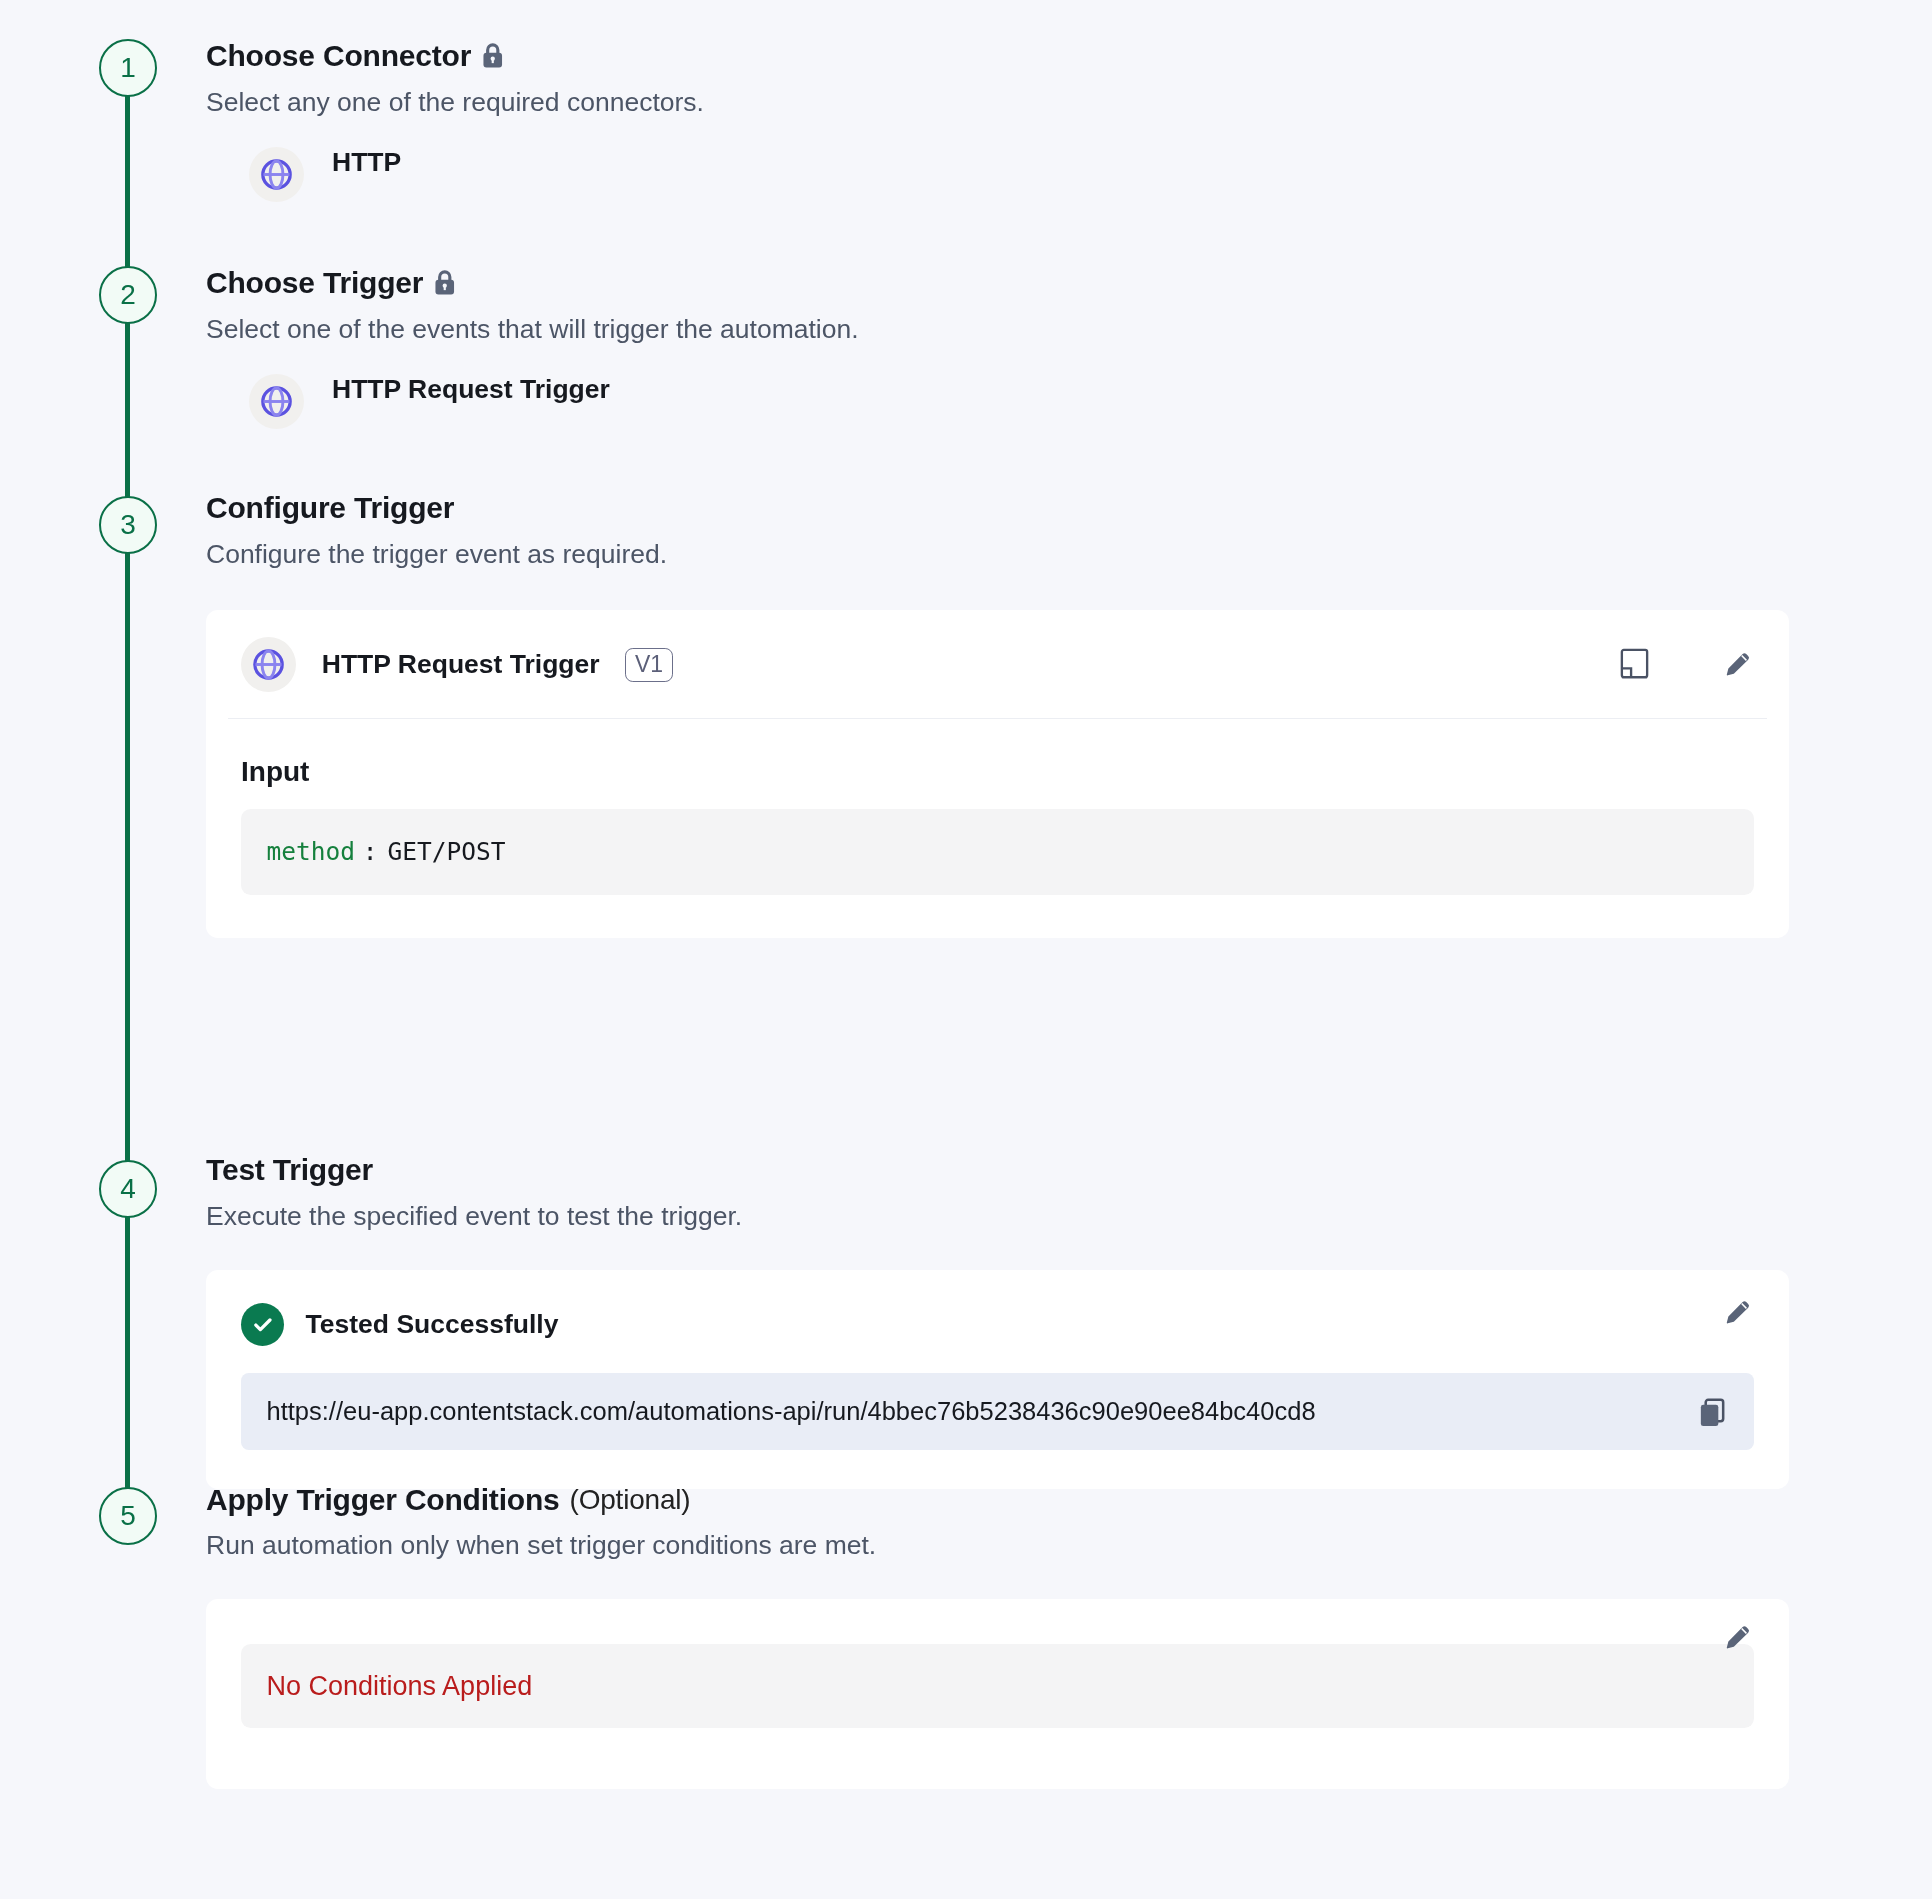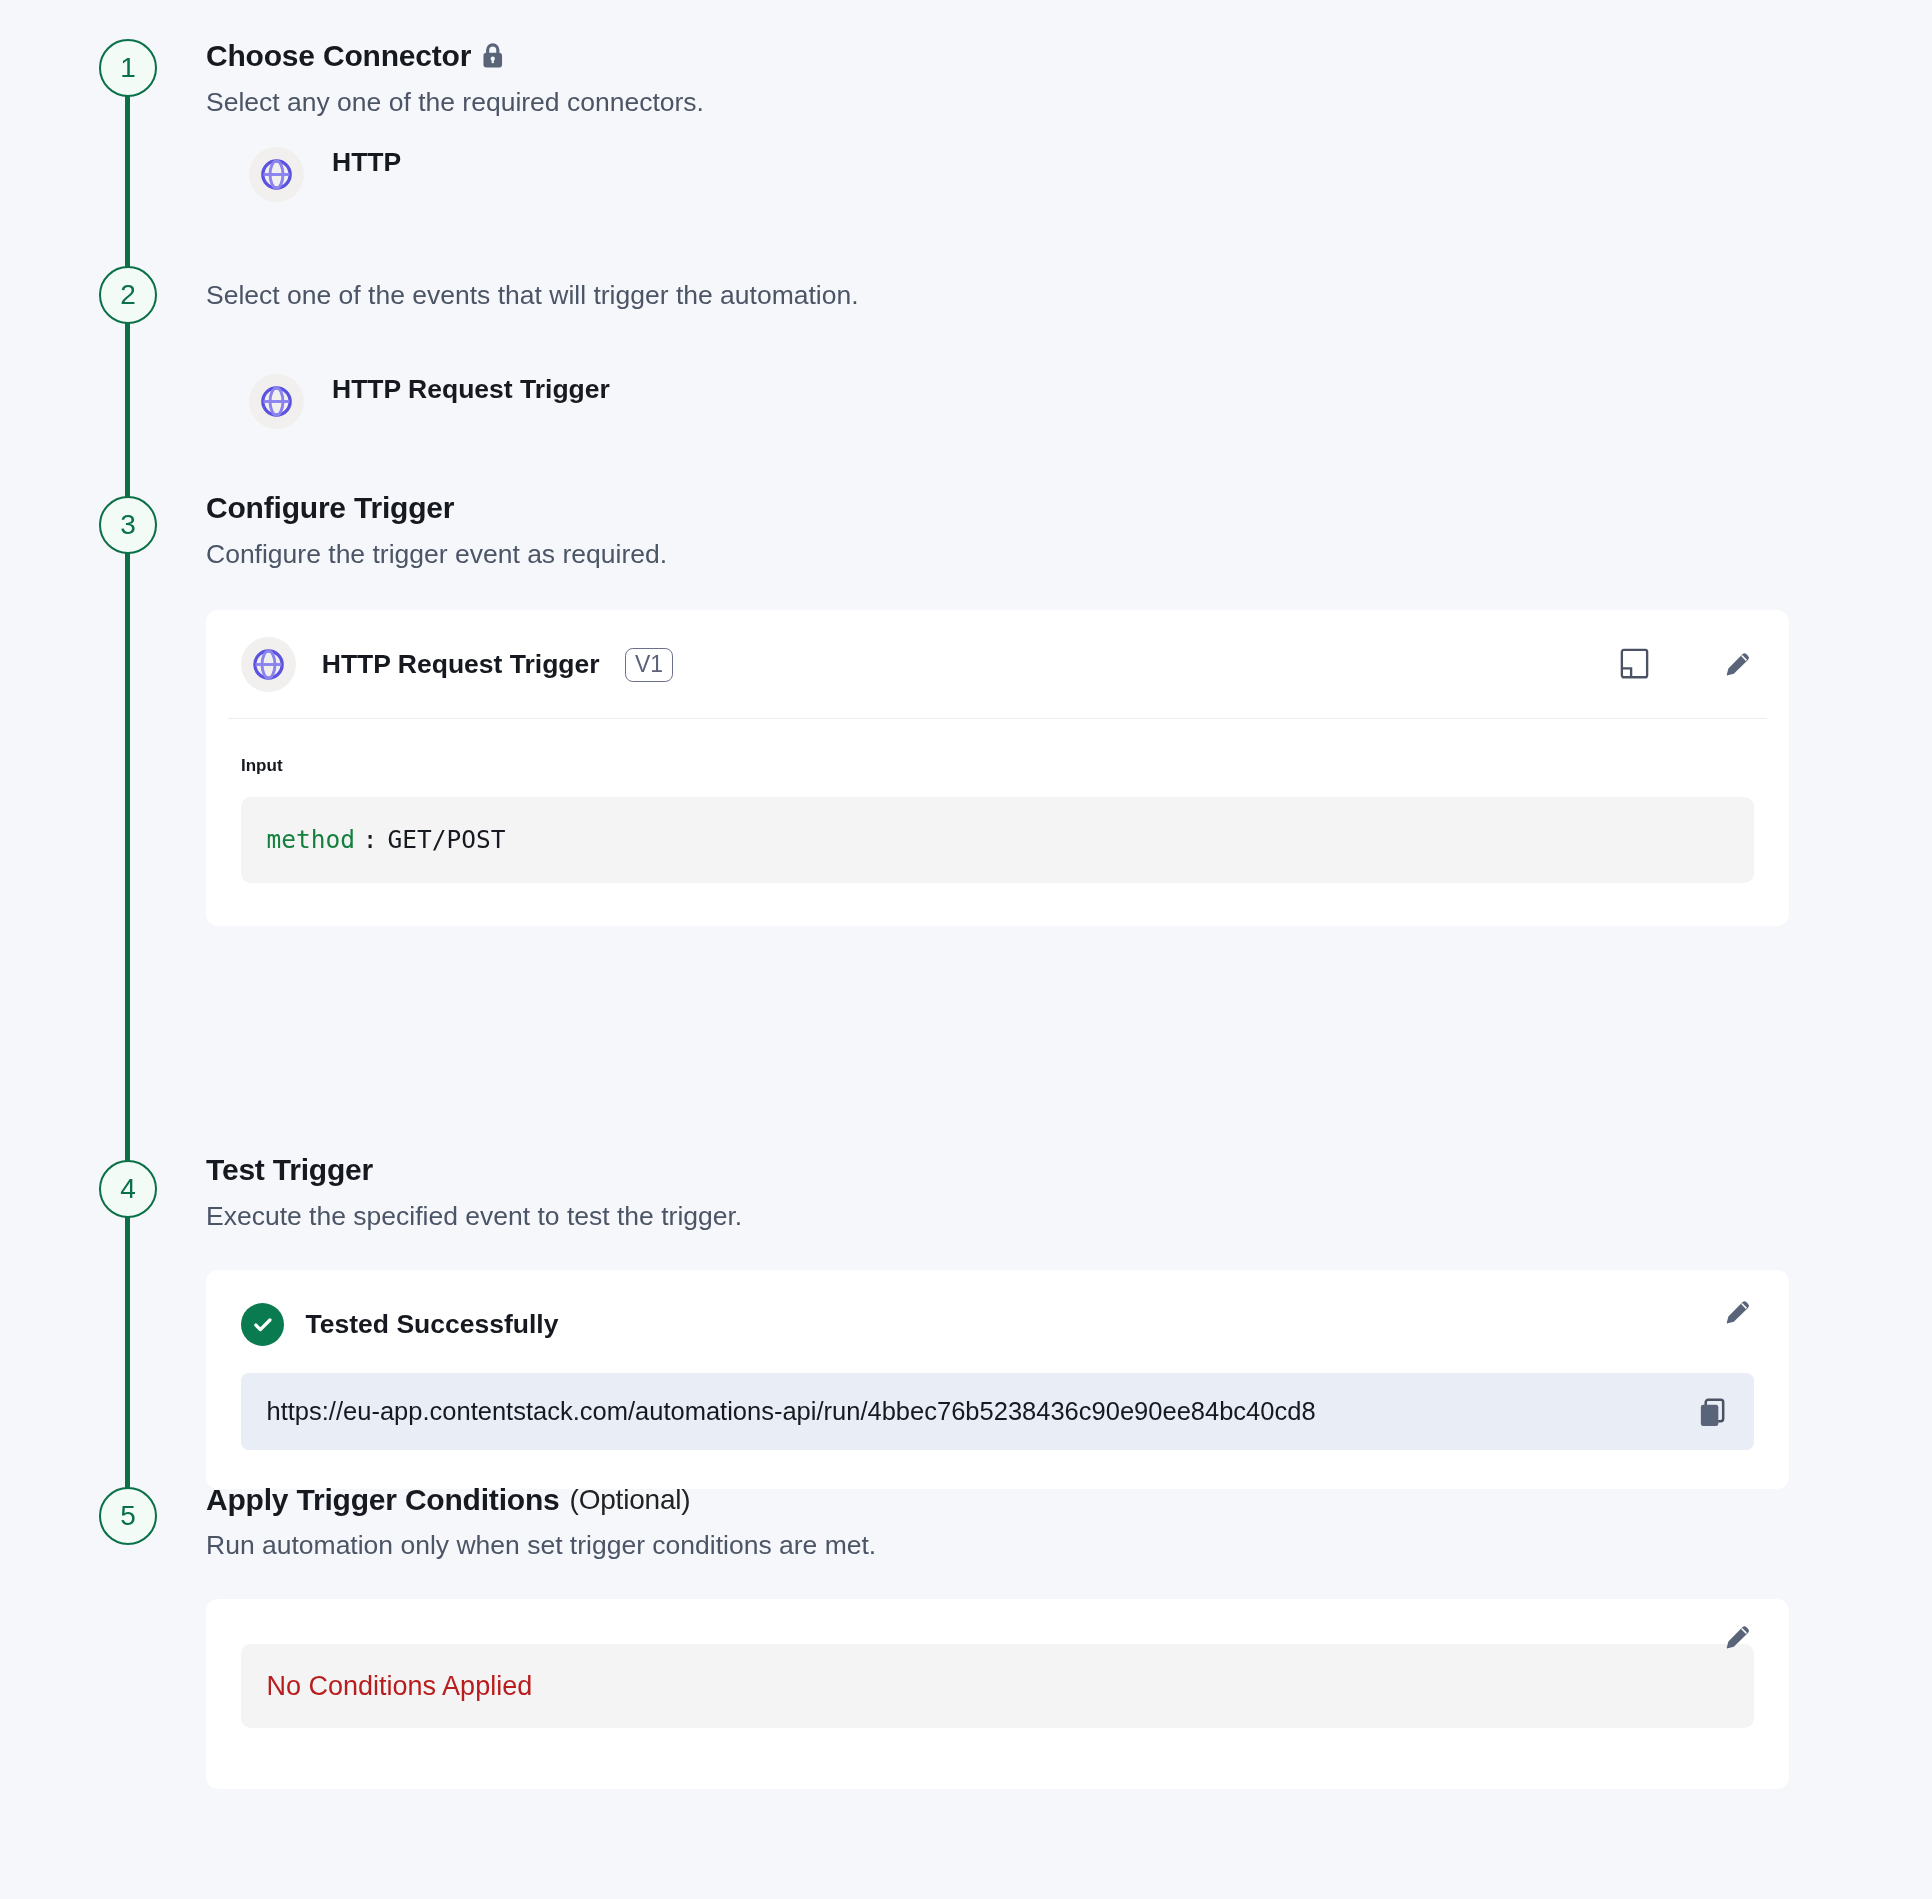--- a/index.html
+++ b/index.html
@@ -144,21 +144,21 @@
   }
   .card-header-actions {
     margin-left: auto;
     display: flex;
     align-items: center;
     gap: 69px;
   }
 
   .card-body { padding: 37px 35px 43px 35px; }
   .field-label {
-    font-size: 17px;
+    font-size: 28px;
     font-weight: bold;
     color: #16191f;
     margin-bottom: 21.6px;
   }
   .code-box {
     background: #f4f4f5;
     border-radius: 9.8px;
     padding: 28px 25.5px;
     font-family: "DejaVu Sans Mono", monospace;
     font-size: 24.5px;
@@ -256,20 +256,31 @@
           <line x1="6.6" y1="20" x2="33.4" y2="20" stroke="#8b84ef" stroke-width="3"></line>
         </svg>
       </span>
       <span class="connector-label">HTTP</span>
     </div>
   </div>
 
   <div class="step" style="top:227px;">
     <div class="bullet" style="top:39px;">2</div>
     <div class="step-head" style="top:39px;">
+      <div class="step-title">
+        <span>Choose Trigger</span>
+        <span class="lock-icon">
+          <svg width="23.5" height="27.4" viewBox="0 0 24 28">
+            <rect x="2.5" y="11" width="19" height="15" rx="3" fill="#5a6478"></rect>
+            <path d="M6.8 11.5V8.2a5.2 5.2 0 0 1 10.4 0v3.3" stroke="#5a6478" stroke-width="3.2" fill="none"></path>
+            <circle cx="12" cy="17" r="2.2" fill="#f6f7fb"></circle>
+            <rect x="10.9" y="17" width="2.2" height="4.6" fill="#f6f7fb"></rect>
+          </svg>
+        </span>
+      </div>
       <div class="step-sub">Select one of the events that will trigger the automation.</div>
     </div>
     <div class="connector-row" style="top:147px;">
       <span class="globe-wrap">
         <svg width="39" height="39" viewBox="0 0 40 40">
           <circle cx="20" cy="20" r="14" fill="none" stroke="#5b52e0" stroke-width="3.4"></circle>
           <ellipse cx="20" cy="20" rx="6.6" ry="14" fill="none" stroke="#8b84ef" stroke-width="3"></ellipse>
           <line x1="6.6" y1="20" x2="33.4" y2="20" stroke="#8b84ef" stroke-width="3"></line>
         </svg>
       </span>

